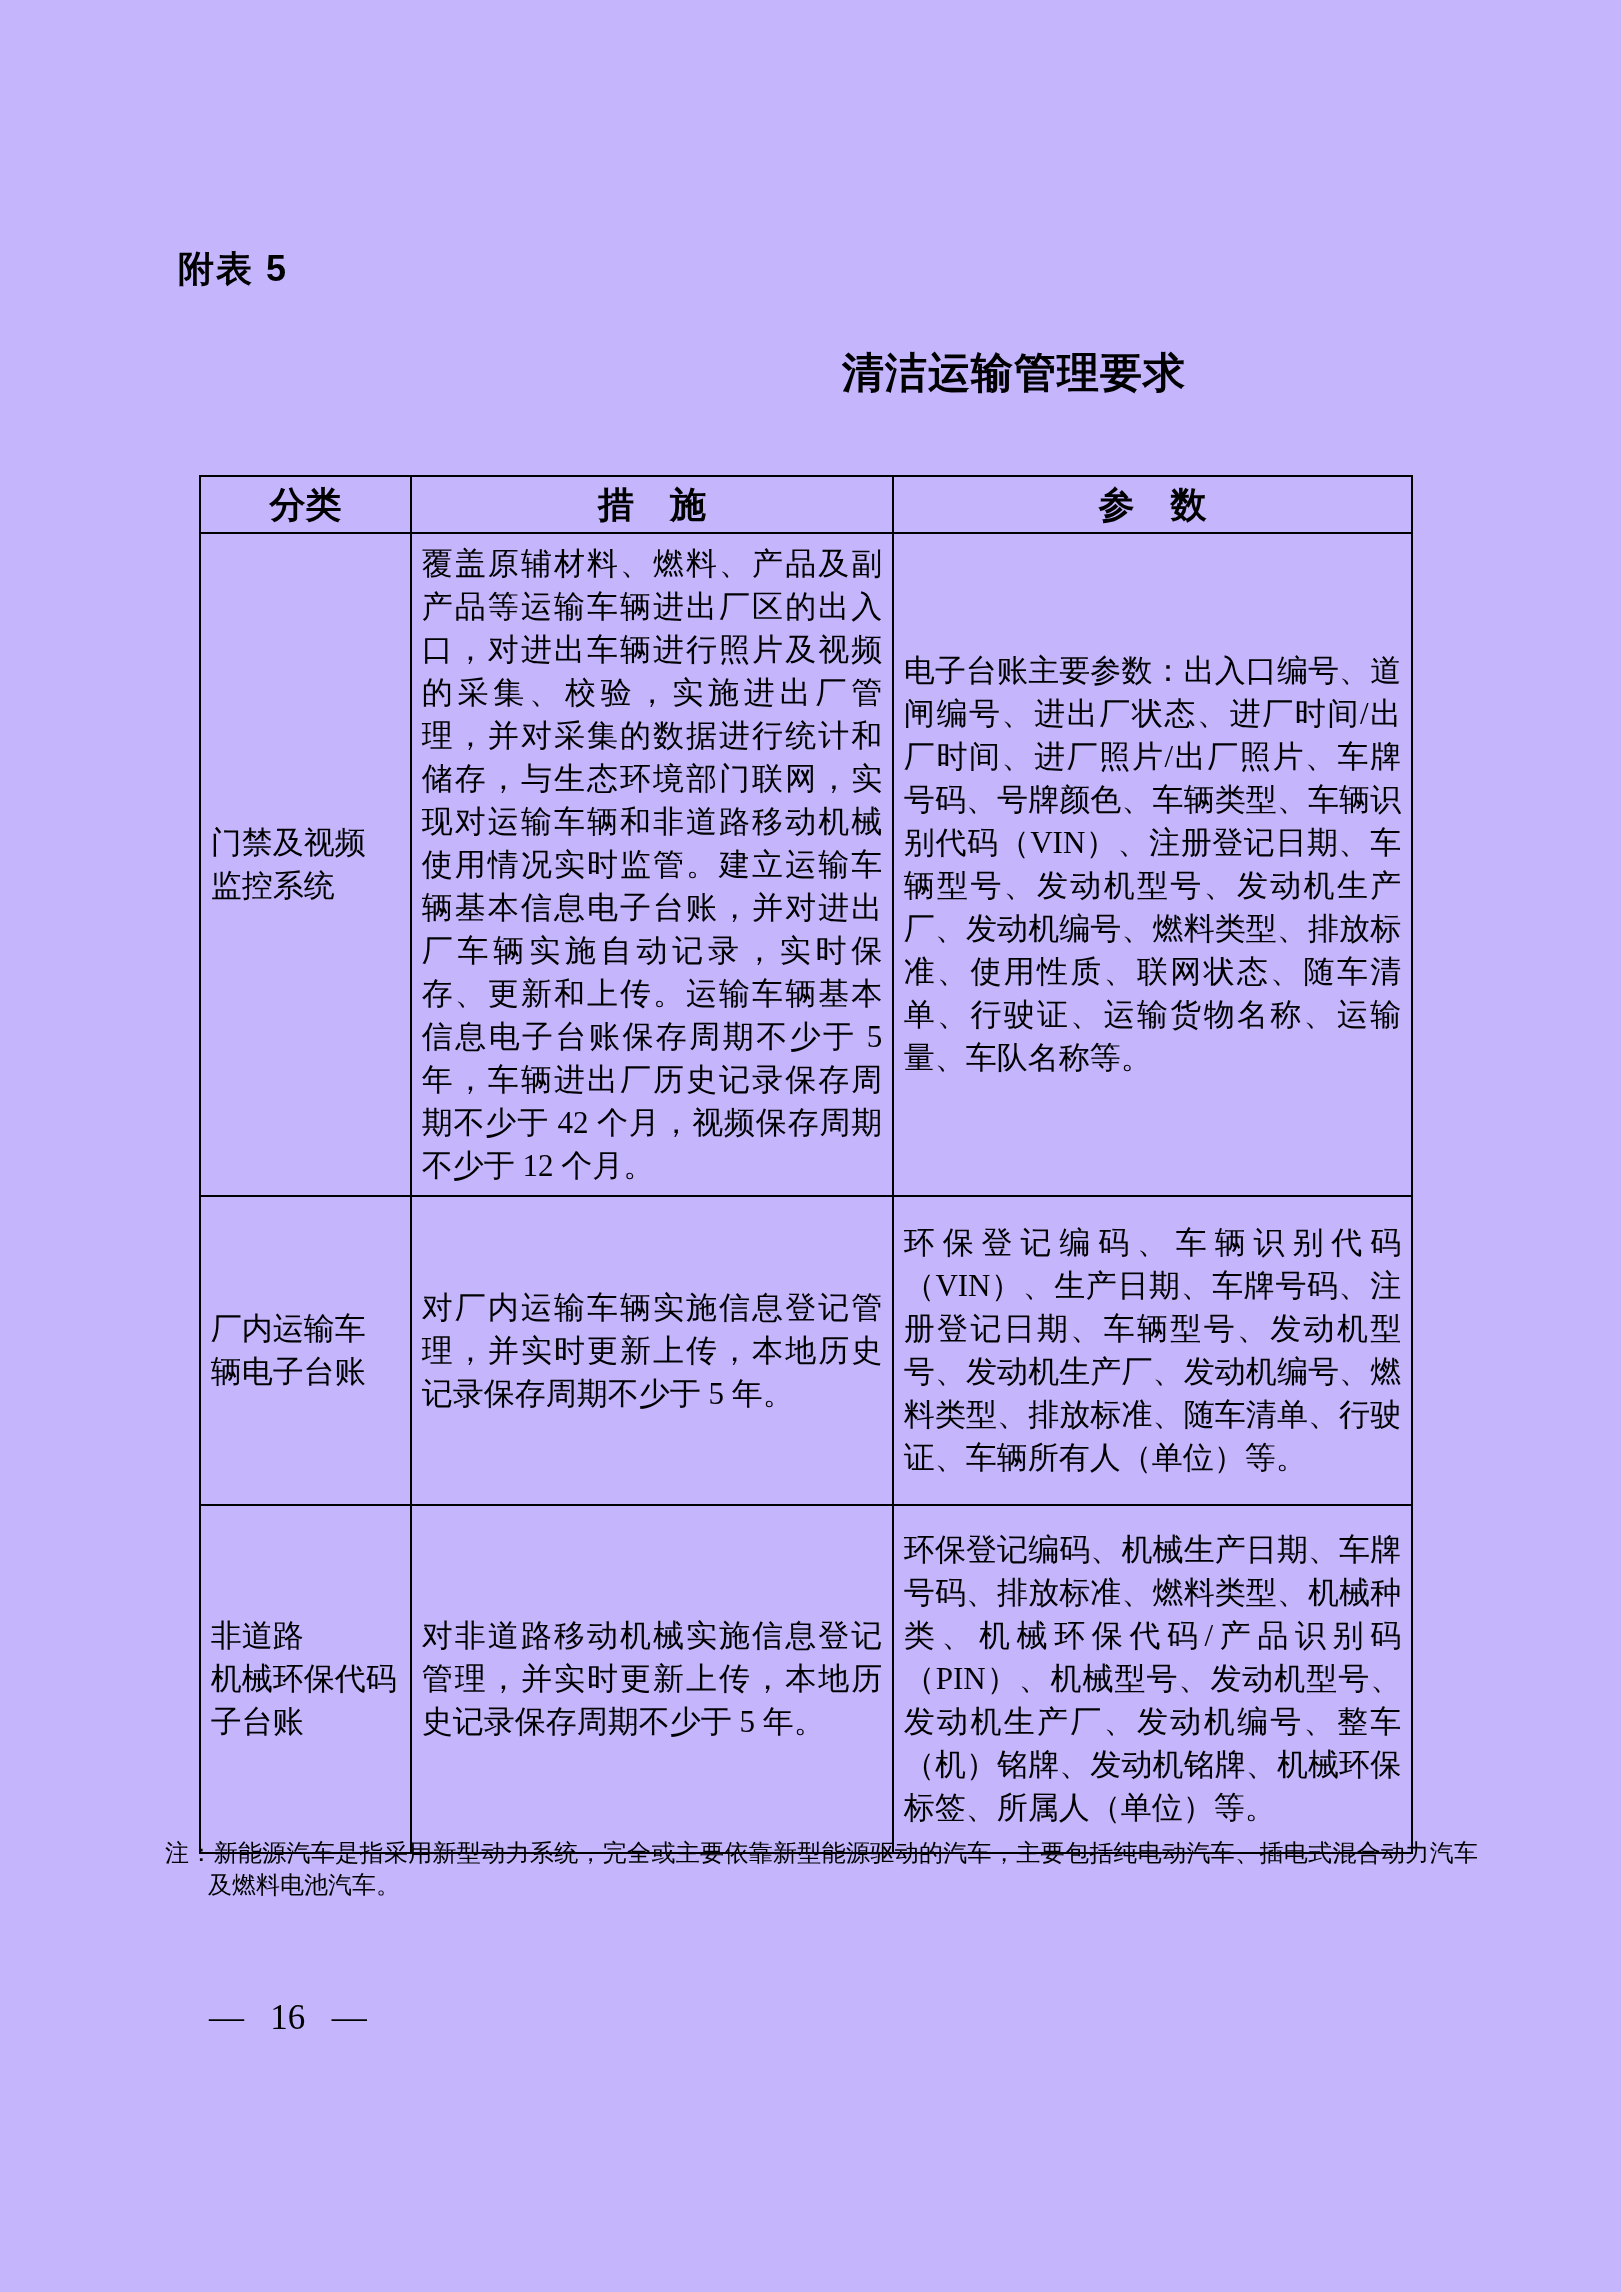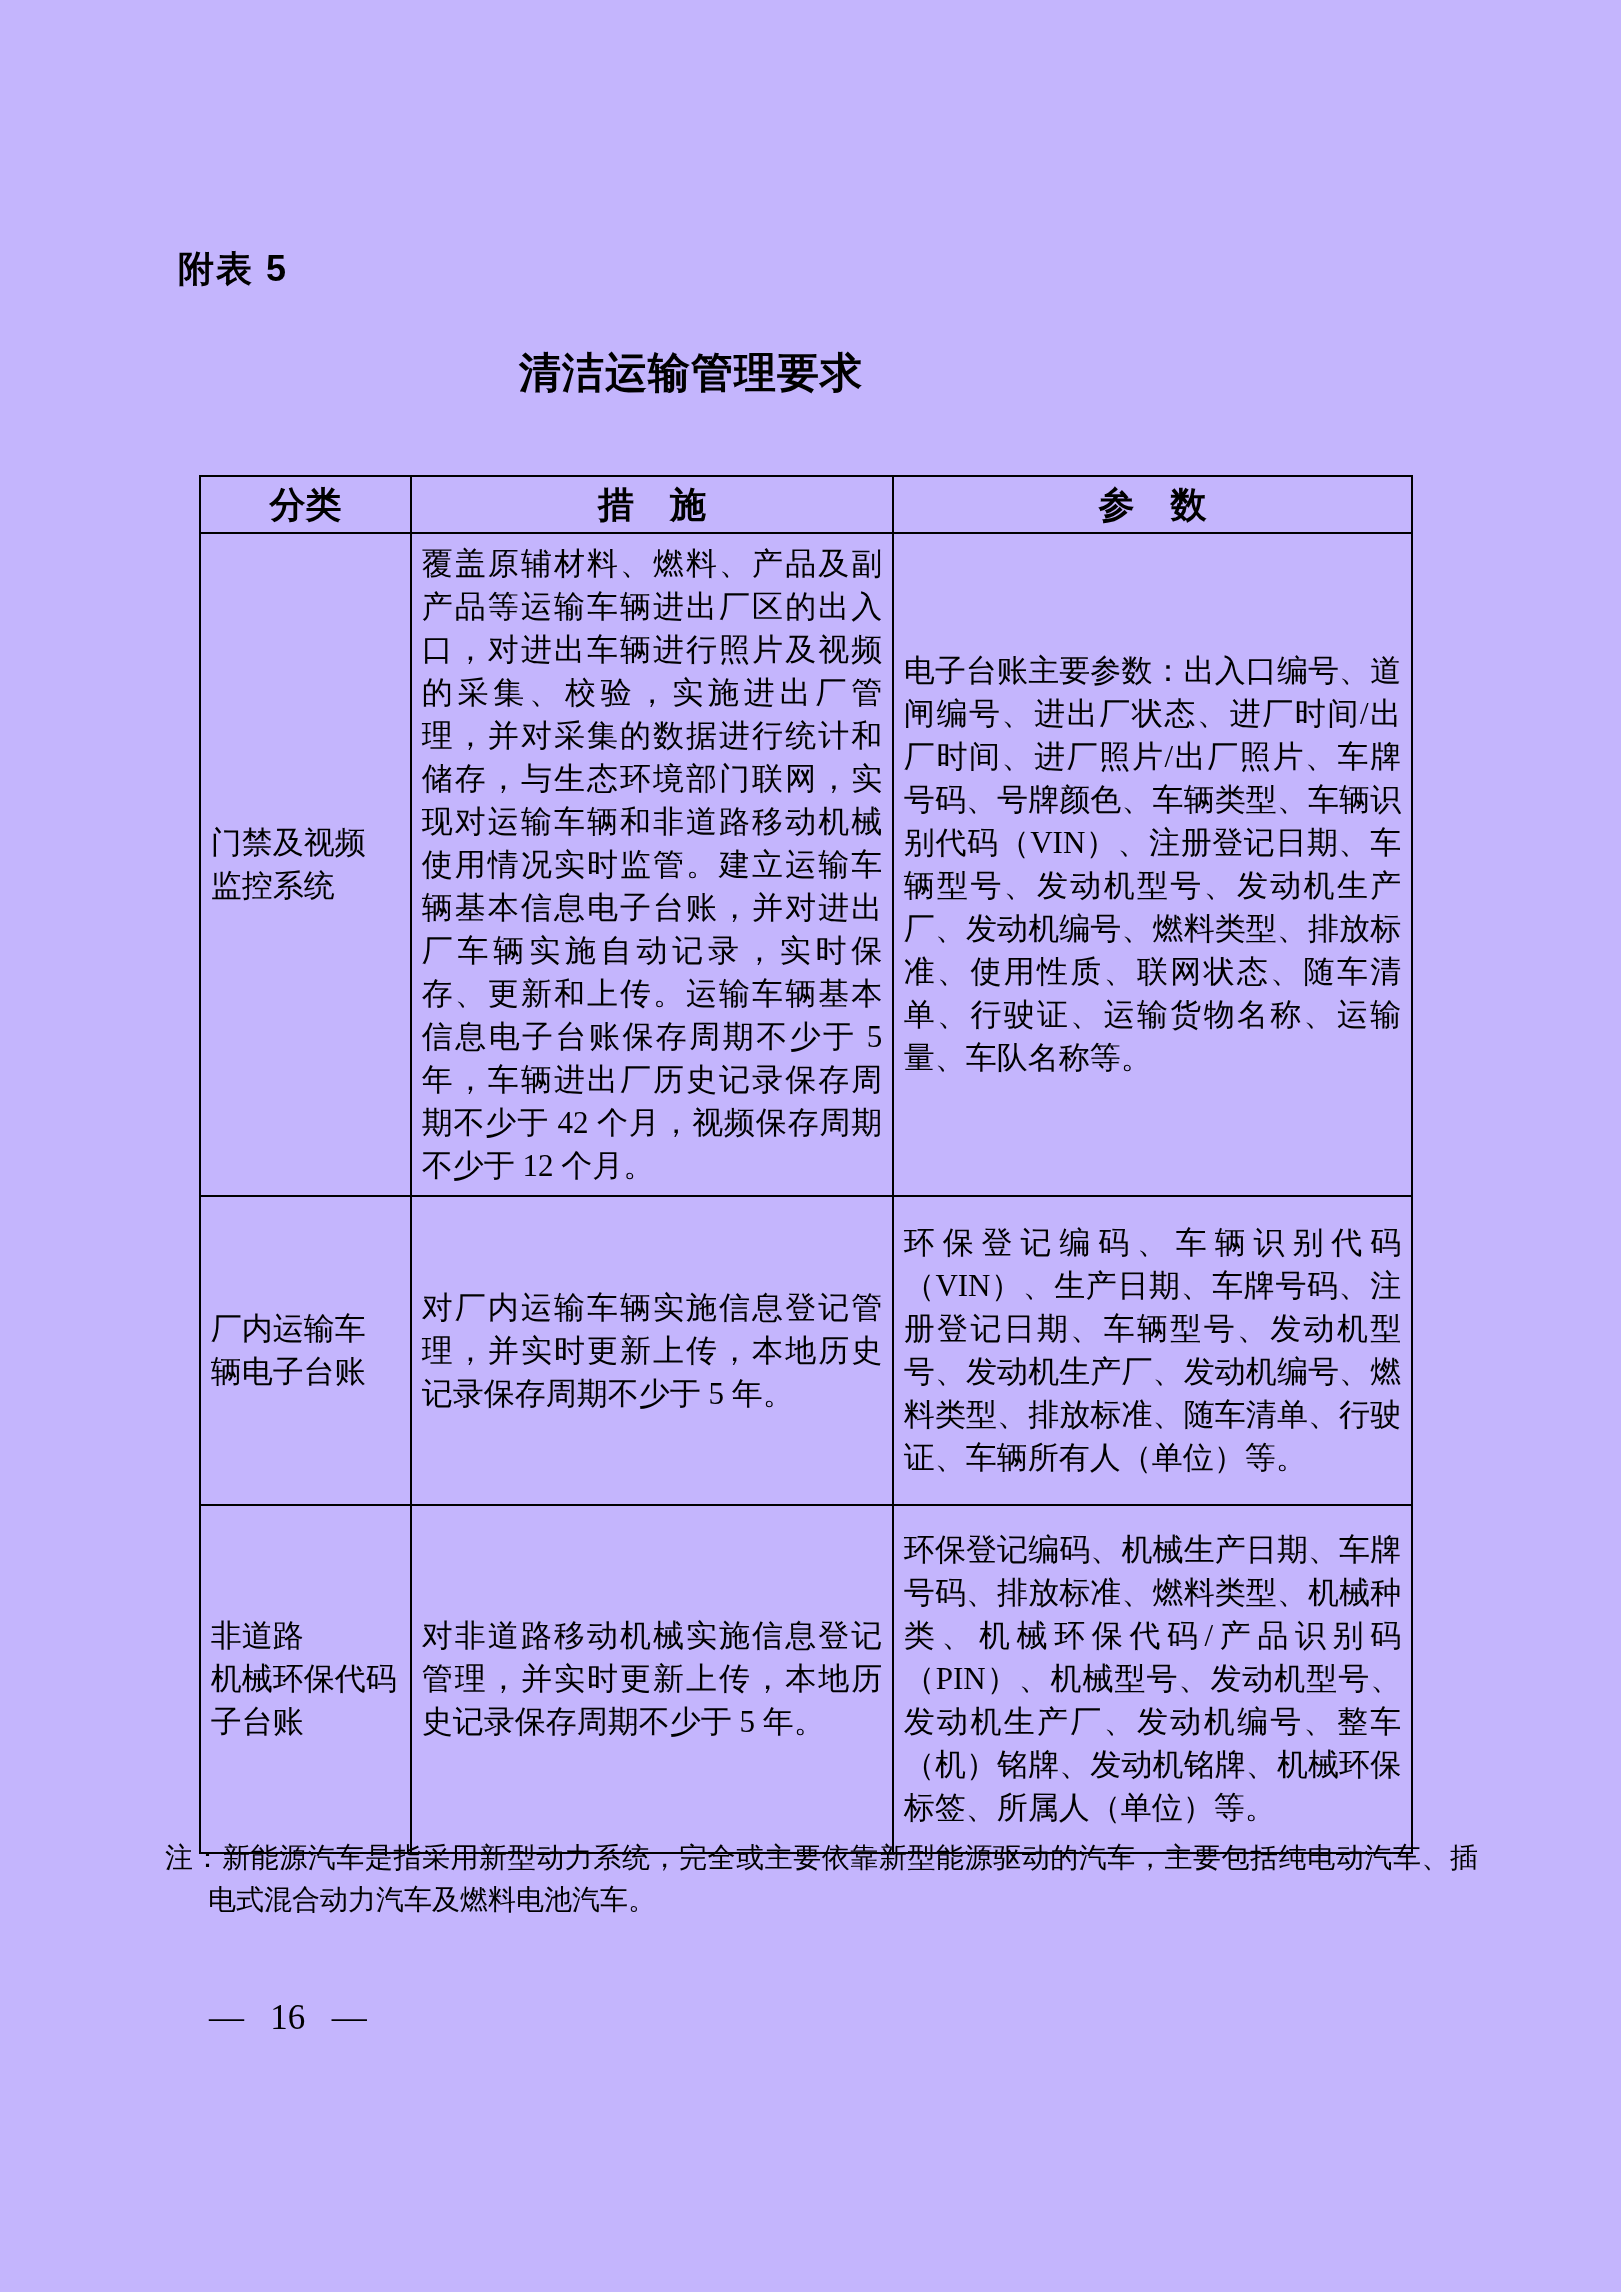--- a/index.html
+++ b/index.html
@@ -23,21 +23,21 @@
     font-size: 36px;
     letter-spacing: 2px;
   }
 
   .doc-title {
     position: absolute;
     left: 196px;
     top: 345px;
     width: 990px;
     margin: 0;
-    text-align: center;
+    text-align: right;
     font-family: "Liberation Sans", sans-serif;
     font-weight: bold;
     font-size: 42px;
     letter-spacing: 1px;
   }
 
   .req-table {
     position: absolute;
     left: 199px;
     top: 475px;
@@ -75,22 +75,22 @@
   td.measure, td.param {
     text-align: justify;
     vertical-align: middle;
   }
 
   .note {
     position: absolute;
     left: 165px;
     top: 1837px;
     width: 1313px;
-    font-size: 28px;
-    line-height: 42px;
+    font-size: 24px;
+    line-height: 32px;
     padding-left: 43px;
     text-indent: -43px;
     text-align: justify;
   }
 
   .page-number {
     position: absolute;
     left: 209px;
     top: 1998px;
     font-size: 35px;

